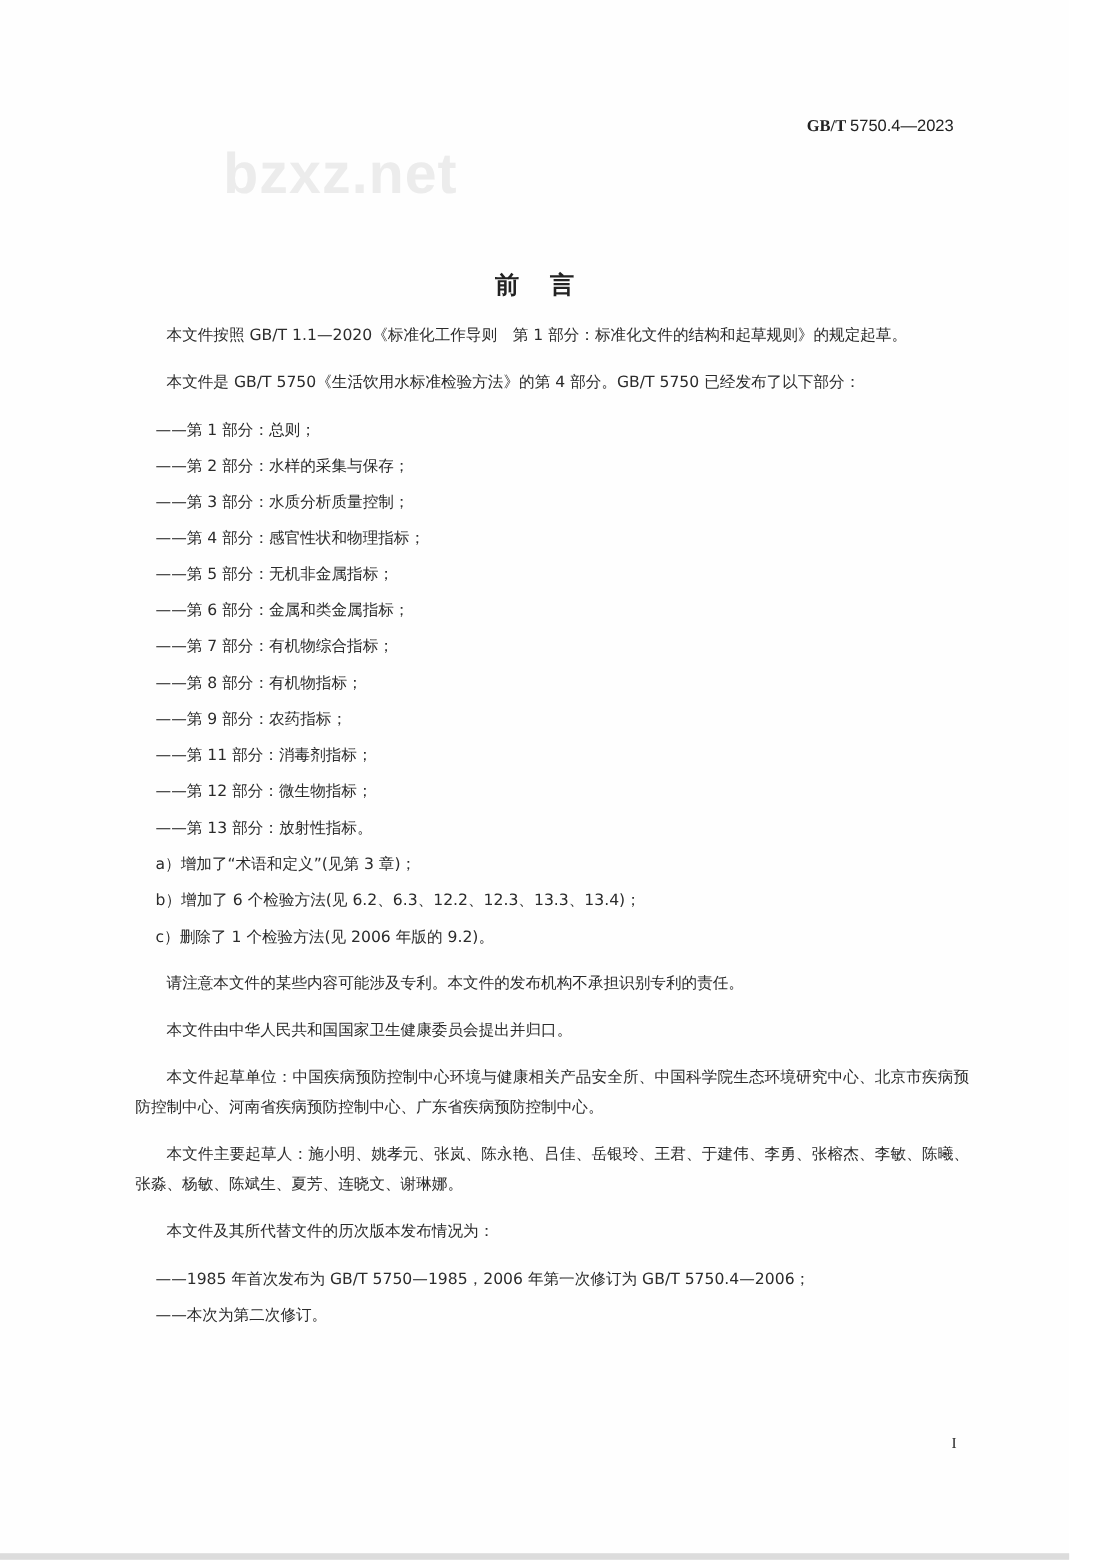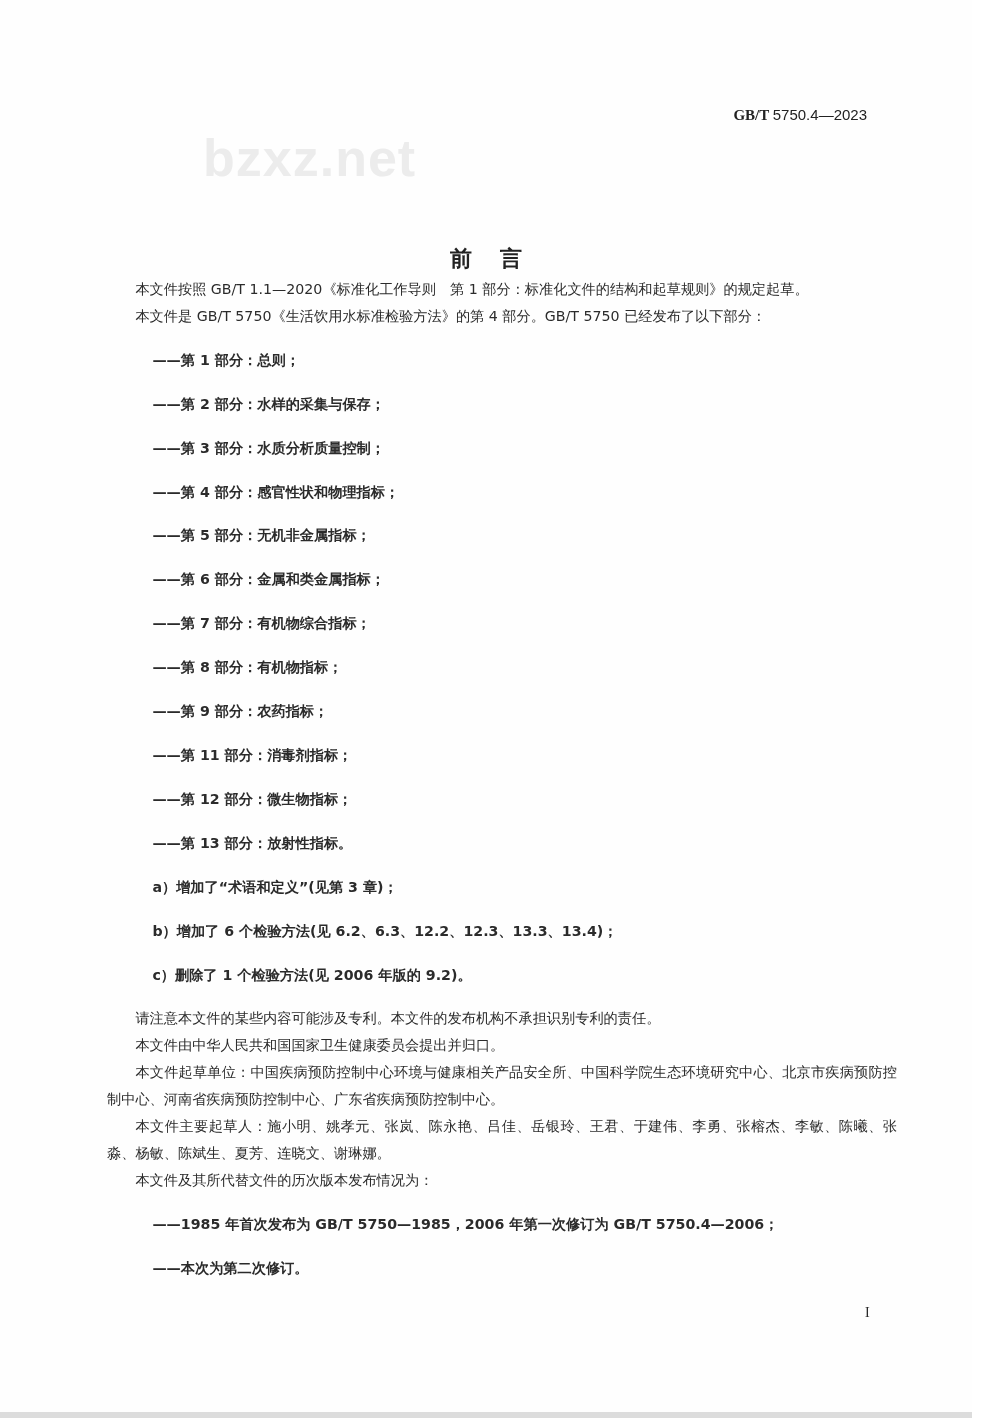--- a/index.html
+++ b/index.html
@@ -9,22 +9,22 @@
   .header-code { position:absolute; right:105px; top:106px; font-size:15px; font-weight:bold;
                  font-family:"Liberation Serif", serif; color:#222; }
   .header-code .num { font-family:"Liberation Sans", sans-serif; font-weight:normal; }
   .watermark { position:absolute; left:203px; top:128px; font-size:52px; font-weight:bold;
                font-family:"Liberation Sans", sans-serif; color:#ececec; letter-spacing:1px; }
   .title { position:absolute; left:0; width:1000px; top:196px; text-align:center;
            font-size:22px; font-weight:bold; letter-spacing:28px; color:#222;
            font-family:"DejaVu Sans", sans-serif;margin-top:48px; }
   .body { position:absolute; left:107px; top:276px; width:790px; font-size:14.2px;
           line-height:26.9px; font-family:"DejaVu Sans", sans-serif; color:#2b2b2b; }
-  .p { text-indent:2em; margin:0; text-align:justify; }
-  .li { margin:17px; padding-left:2em;font-weight:bold; }
+  .p { text-indent:2em; margin:16px; text-align:justify; }
+  .li { margin:6px; padding-left:2em; }
   .bottom-line { position:absolute; left:0; right:0; top:1412px; height:6px; background:#dcdcdc; }
   .page-num { position:absolute; left:865px; top:1305px; font-size:14px; font-family:"Liberation Serif", serif; }
 </style>
 </head>
 <body>
 
 <div class="page">
   <div class="header-code">
     <span>GB/T</span>
     <span class="num">5750.4—2023</span>

